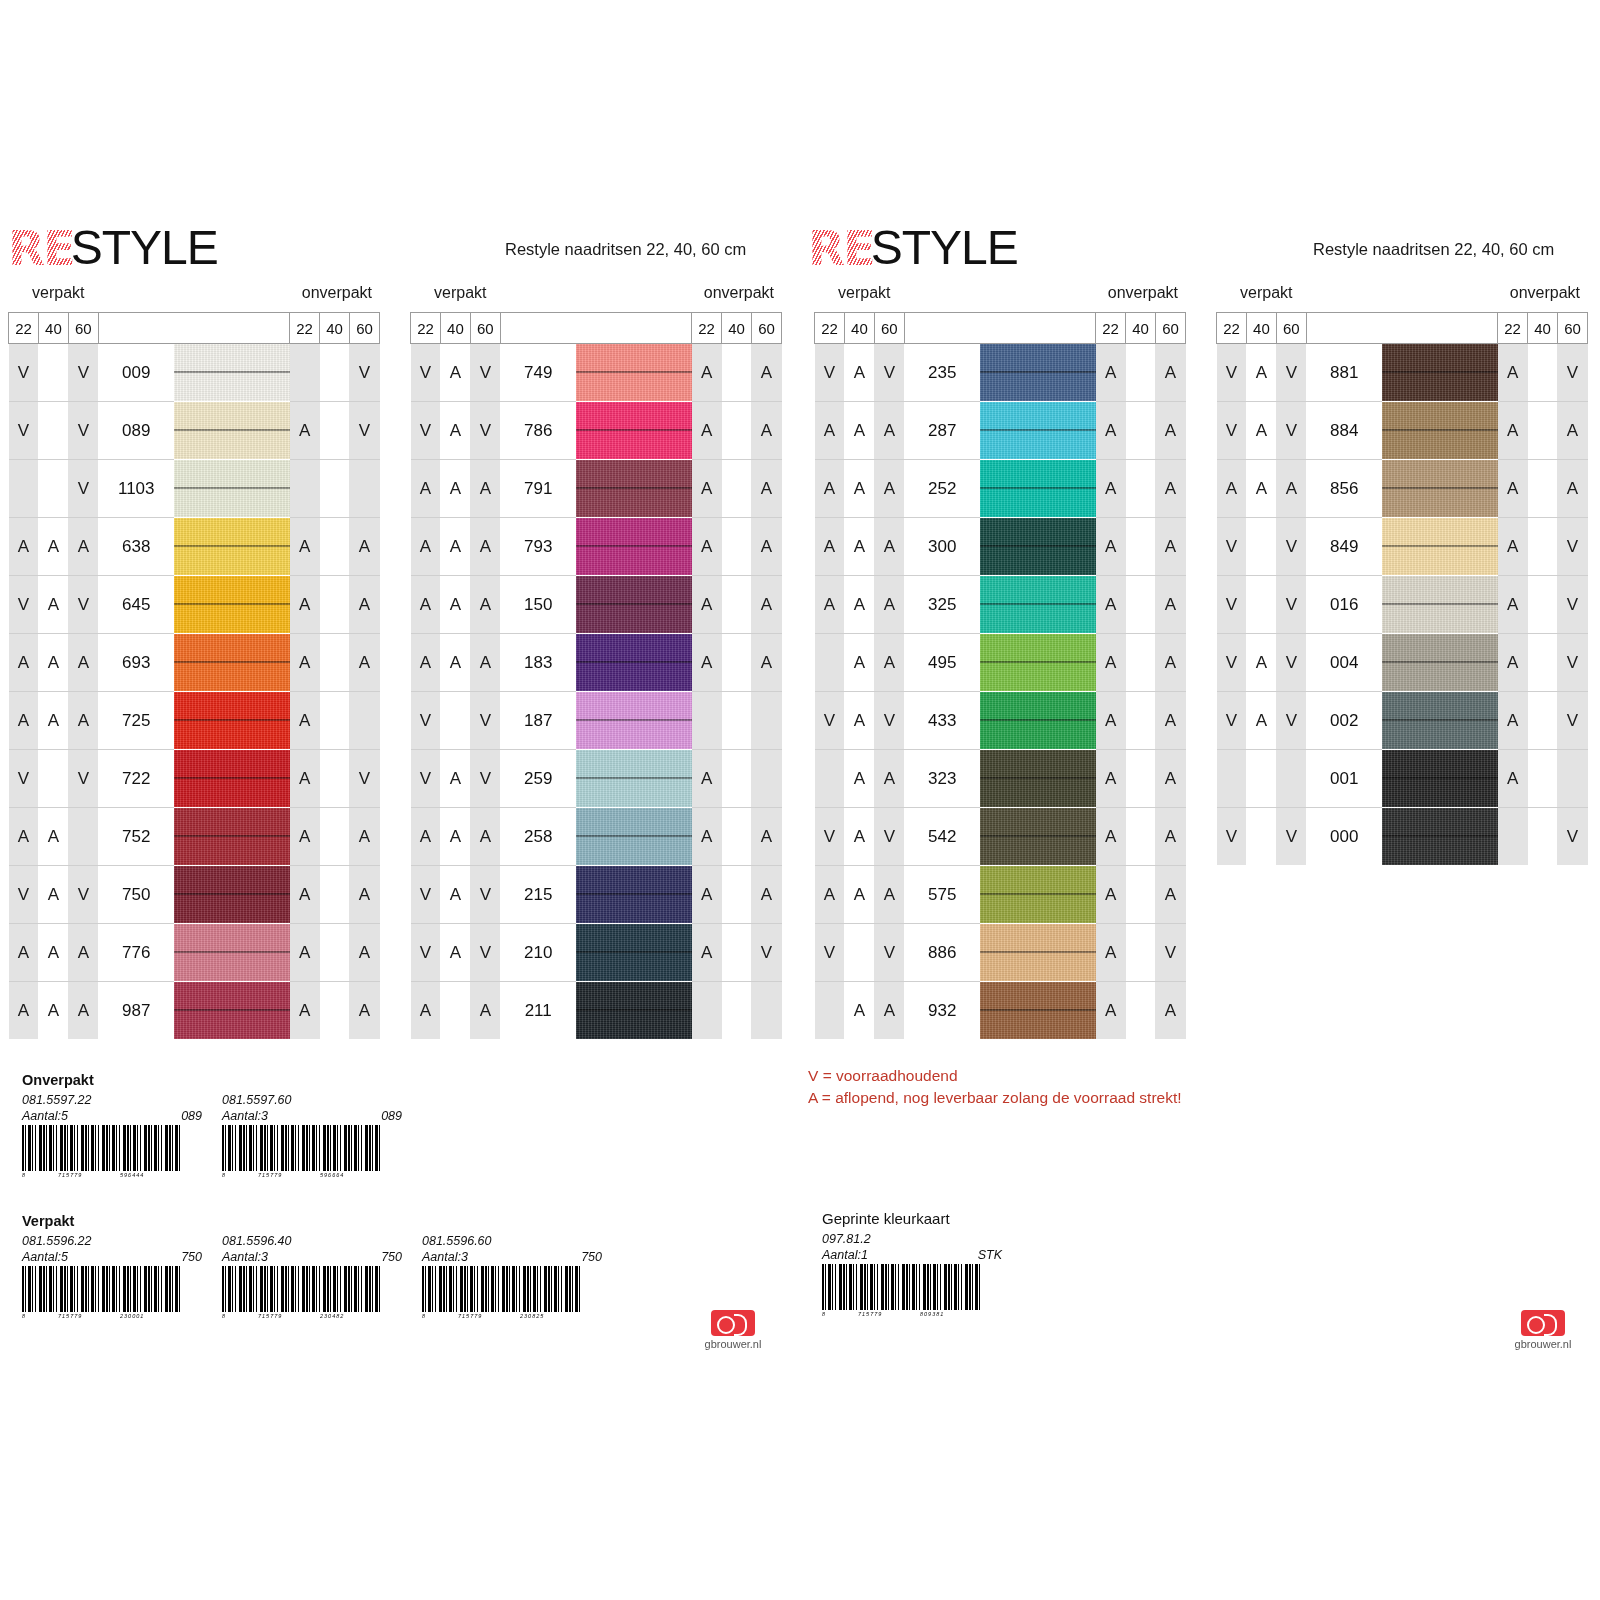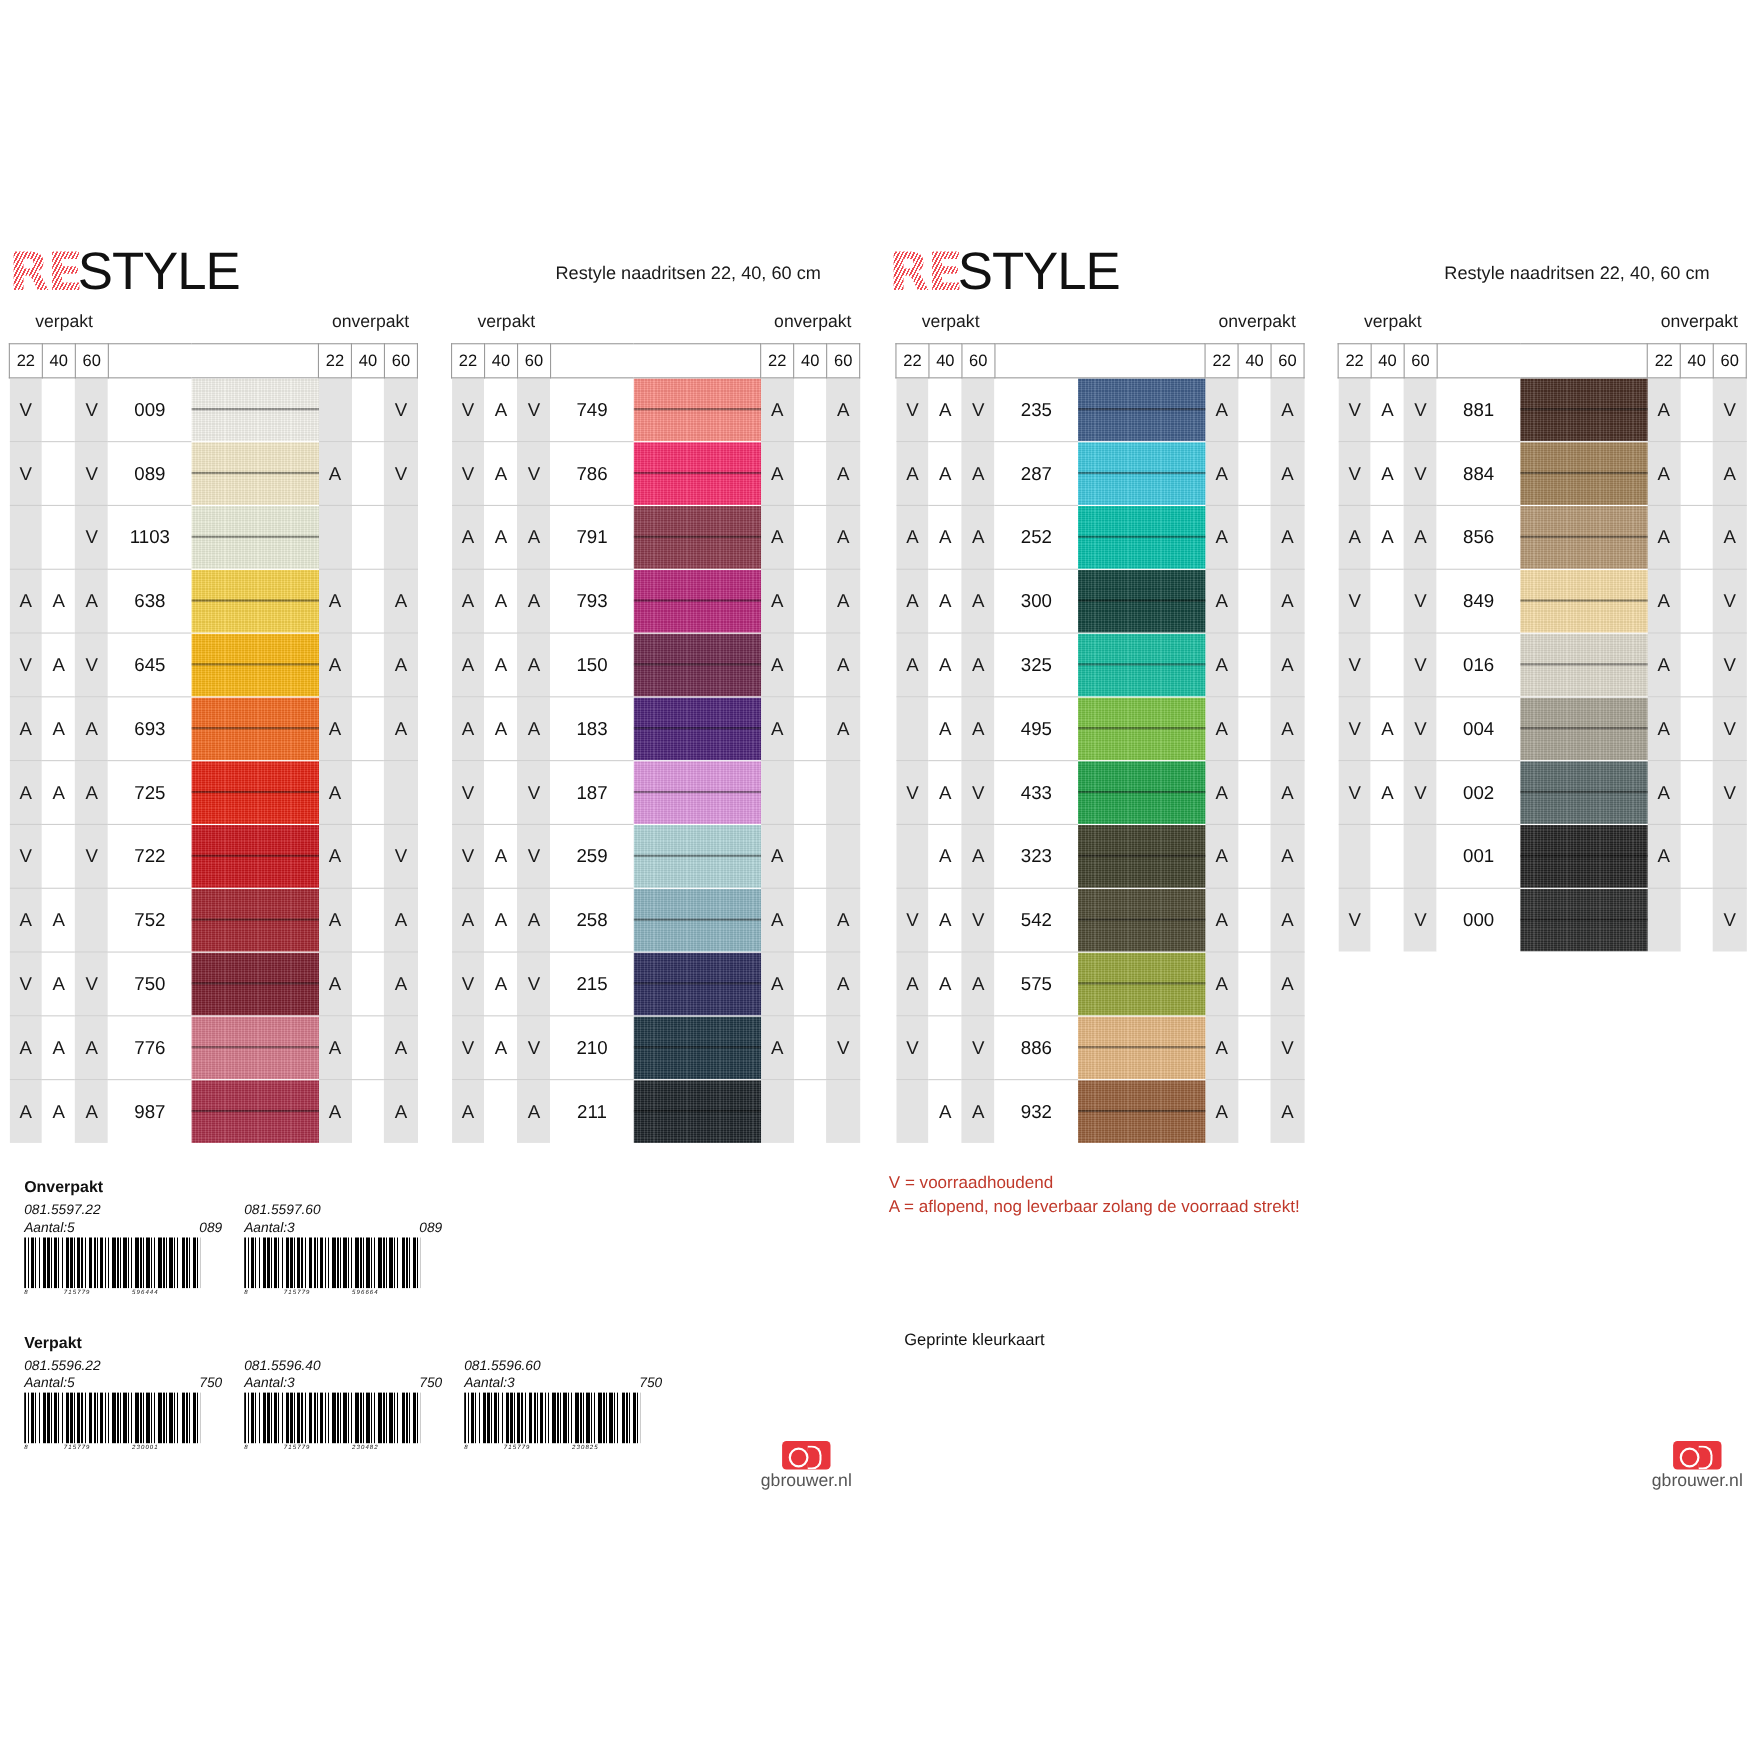--- a/index.html
+++ b/index.html
@@ -93,21 +93,21 @@
     background:#e8353c;border-radius:4px;position:relative;
   }
   .brand .mark::before{
     content:"";position:absolute;left:6px;top:6px;width:14px;height:14px;
     border:2.5px solid #fff;border-radius:50%;
   }
   .brand .mark::after{
     content:"";position:absolute;right:8px;top:4px;width:11px;height:18px;
     border:2.5px solid #fff;border-left:none;border-radius:0 9px 9px 0;
   }
-  .brand .bname{font-size:16px;color:#555;margin-top:2px;}
+  .brand .bname{font-size:11px;color:#555;margin-top:2px;}
 </style>
 </head>
 <body>
 
 <div class="sheet">
 
   <div class="page page-left">
     <div class="logo" style="left:8px;">
       <span class="logo-re">RE</span>
         <span class="logo-style">STYLE</span>
@@ -856,20 +856,35 @@
         </table>
     </div>
 
     <div class="legend" style="left:8px;top:855px;">
       <div>V = voorraadhoudend</div>
       <div>A = aflopend, nog leverbaar zolang de voorraad strekt!</div>
     </div>
 
     <div class="barblock" style="left:22px;top:1000px;width:300px;">
       <div class="bb-title" style="font-weight:normal;font-size:15px;">Geprinte kleurkaart</div>
+      <div class="bb-group" id="bg-kleurkaart">
+          <div class="bcard" style="left:0px">
+            <div class="l1">097.81.2</div>
+            <div class="l2">
+              <span>Aantal:1</span>
+              <span>STK</span>
+            </div>
+            <div class="bars"></div>
+            <div class="barnums">
+              <span class="d0">8</span>
+              <span class="d1">715779</span>
+              <span class="d2">809381</span>
+            </div>
+          </div>
+        </div>
     </div>
 
     <div class="brand" style="left:700px;top:1100px;">
       <div class="mark"></div>
       <div class="bname">gbrouwer.nl</div>
     </div>
   </div>
 </div>
 
 </body></html>

